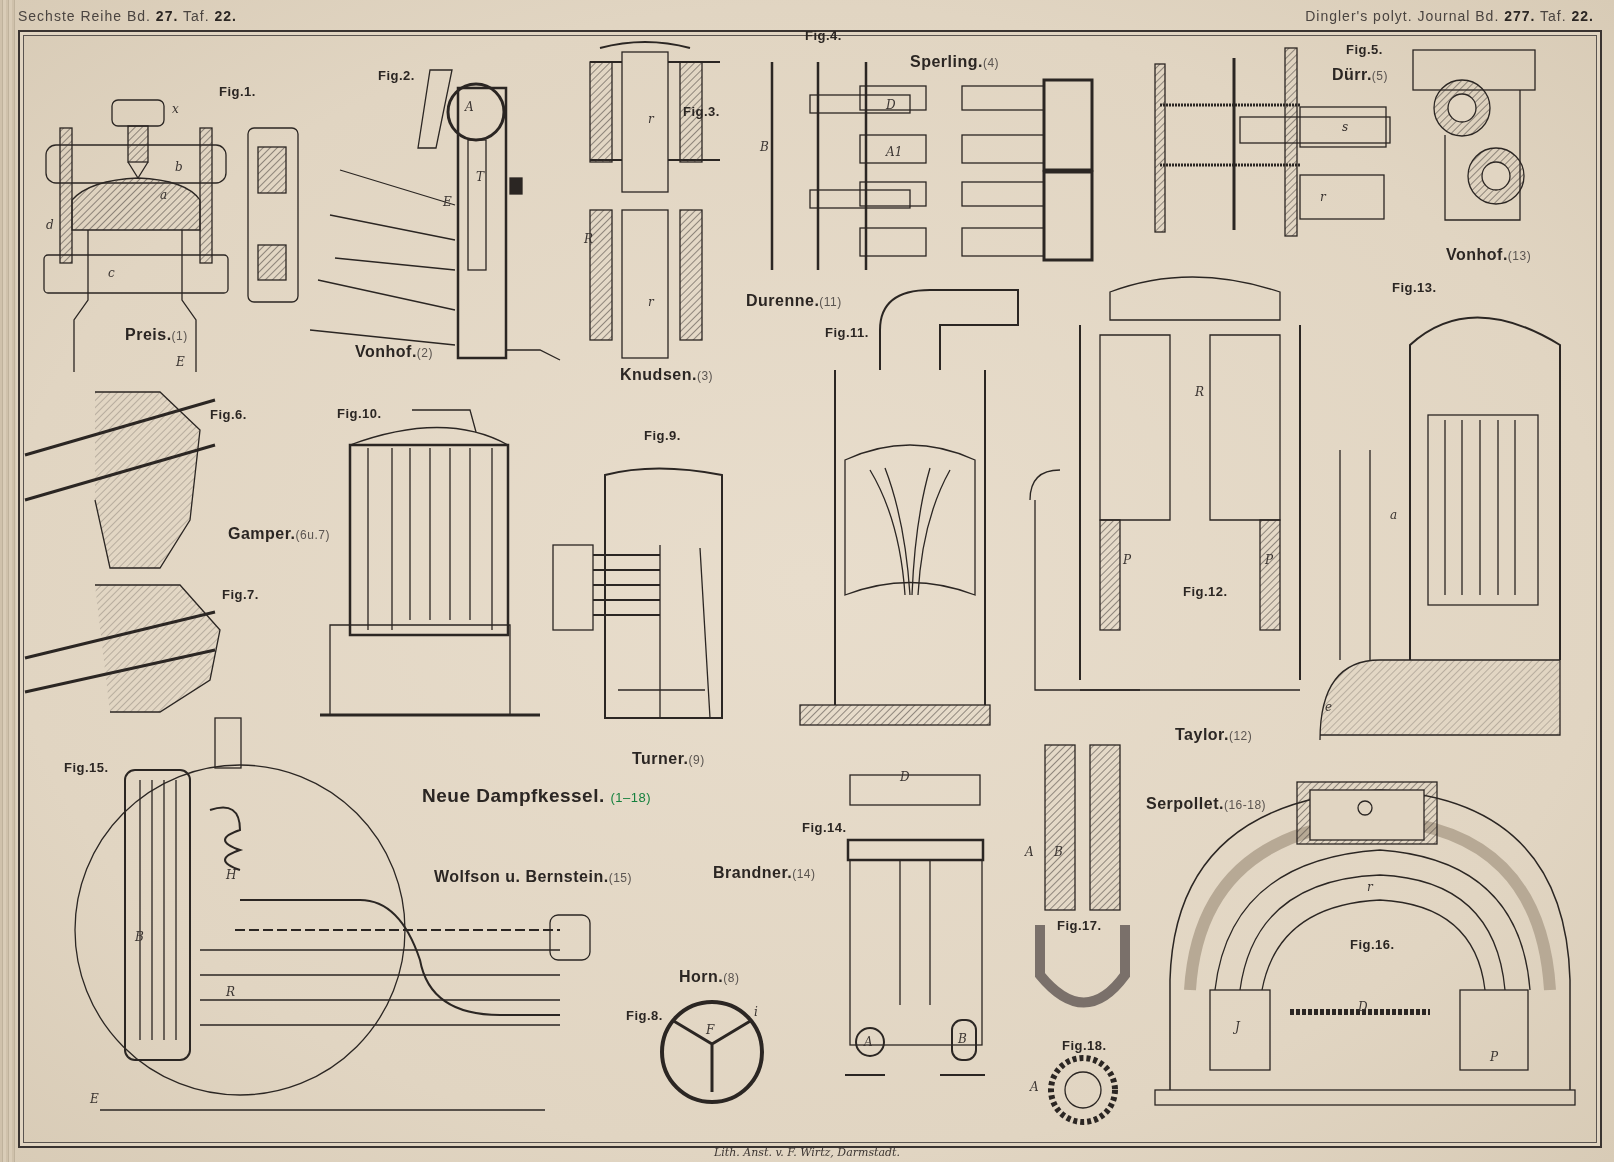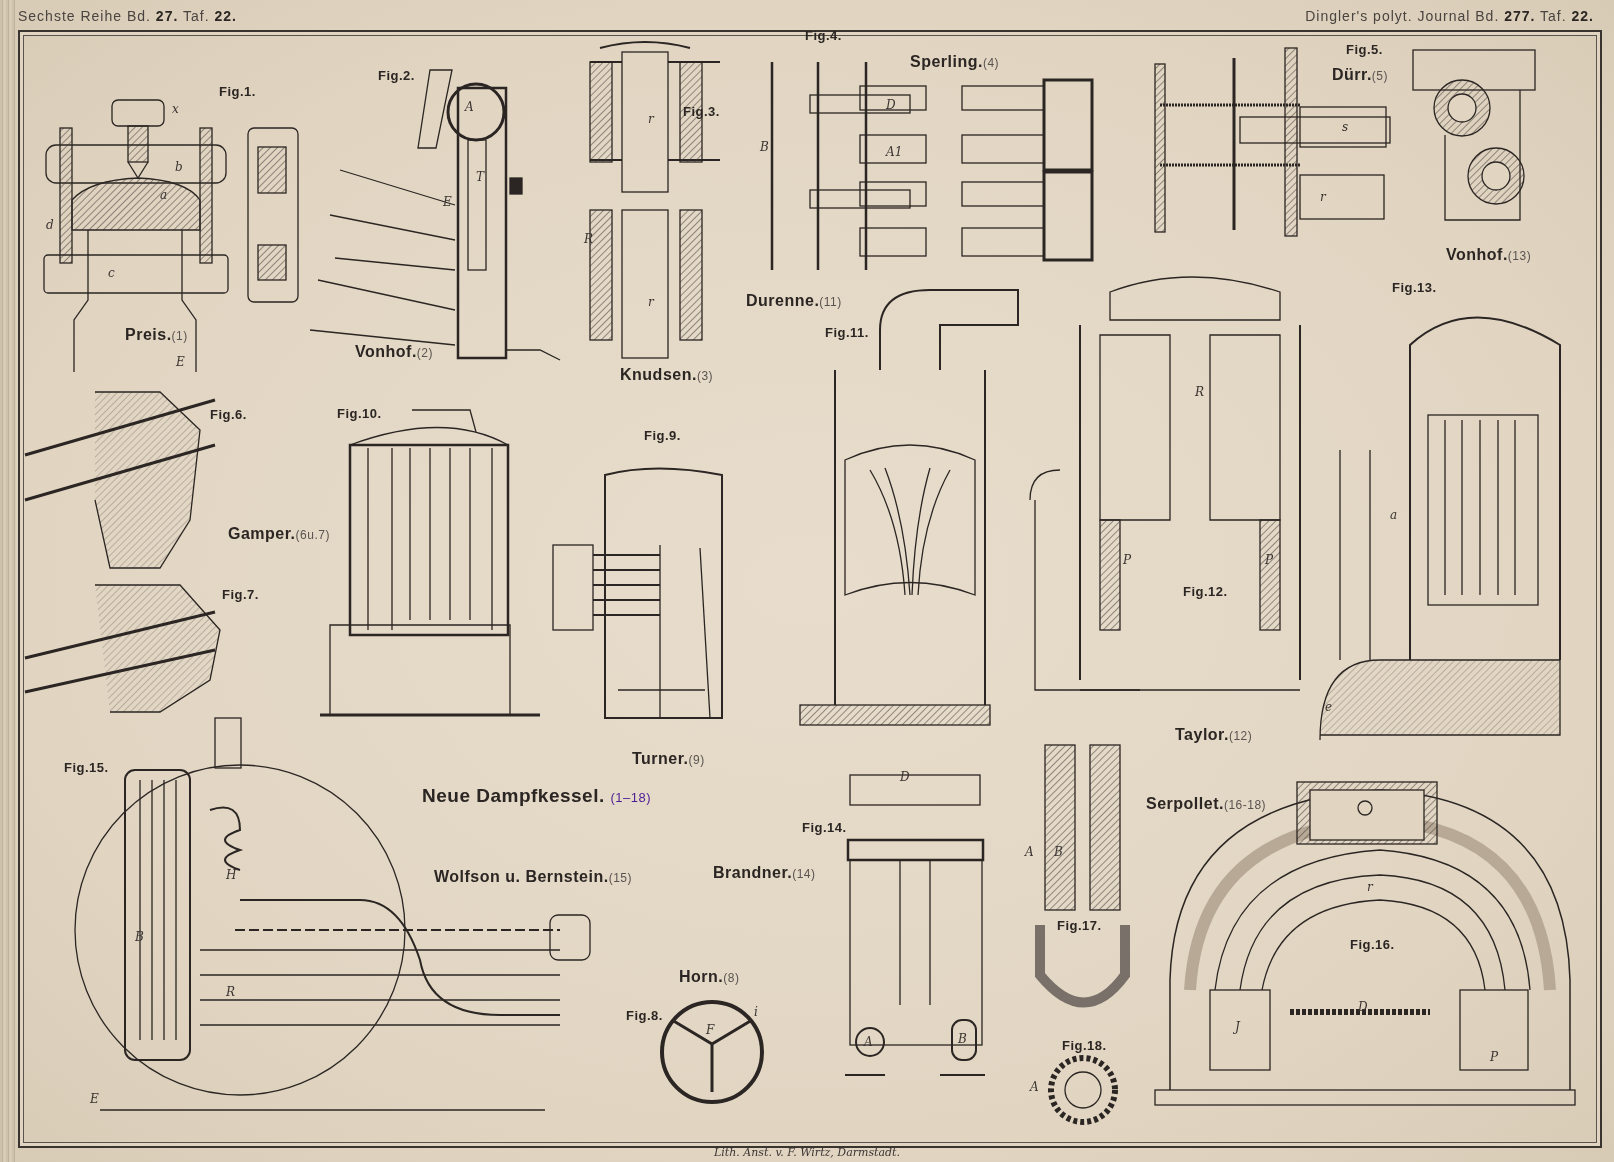--- a/index.html
+++ b/index.html
@@ -21,21 +21,21 @@
   .frame { position:absolute; left:18px; top:30px; width:1580px; height:1114px;
     border:2px solid #3a3431; box-shadow: inset 0 0 0 3px #e1d5c2, inset 0 0 0 4px #5a5450; }
   .footer-credit { position:absolute; left:0; width:1614px; top:1146px; text-align:center;
     font-family:"DejaVu Serif", serif; font-style:italic; font-size:11px; color:#3a3431; }
   svg.plate { position:absolute; left:0; top:0; }
   .lbl { position:absolute; font-family:"Liberation Sans", sans-serif; color:#2b2623; white-space:nowrap; }
   .fig { font-size:13px; font-weight:bold; letter-spacing:0.5px; }
   .name { font-size:16px; font-weight:bold; letter-spacing:0.5px; }
   .name .num { font-weight:normal; font-size:12px; color:#5a5450; }
   .title { font-size:19px; font-weight:bold; letter-spacing:0.5px; }
-  .title .num { font-weight:normal; font-size:13px; color:#4c1d95; }
+  .title .num { font-weight:normal; font-size:13px; color:#15803d; }
   .part { position:absolute; font-family:"DejaVu Serif", serif; font-style:italic; font-size:12px; color:#3a3431; }
 </style>
 </head>
 <body>
 
 <div class="page-bg"></div>
 <div class="binding"></div>
 
 <div class="header-left">
   <span>Sechste Reihe Bd.</span>

